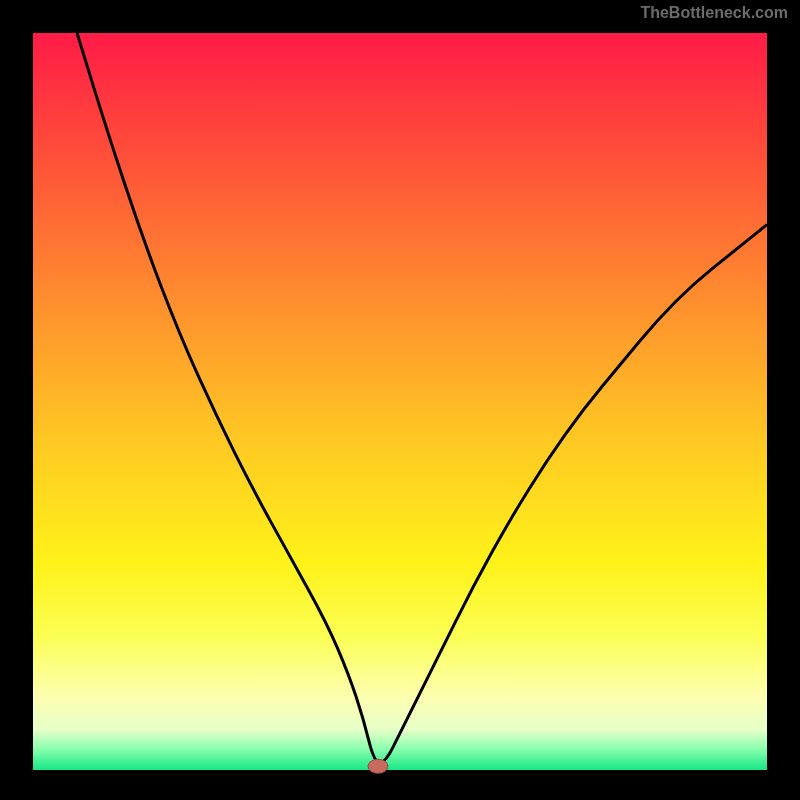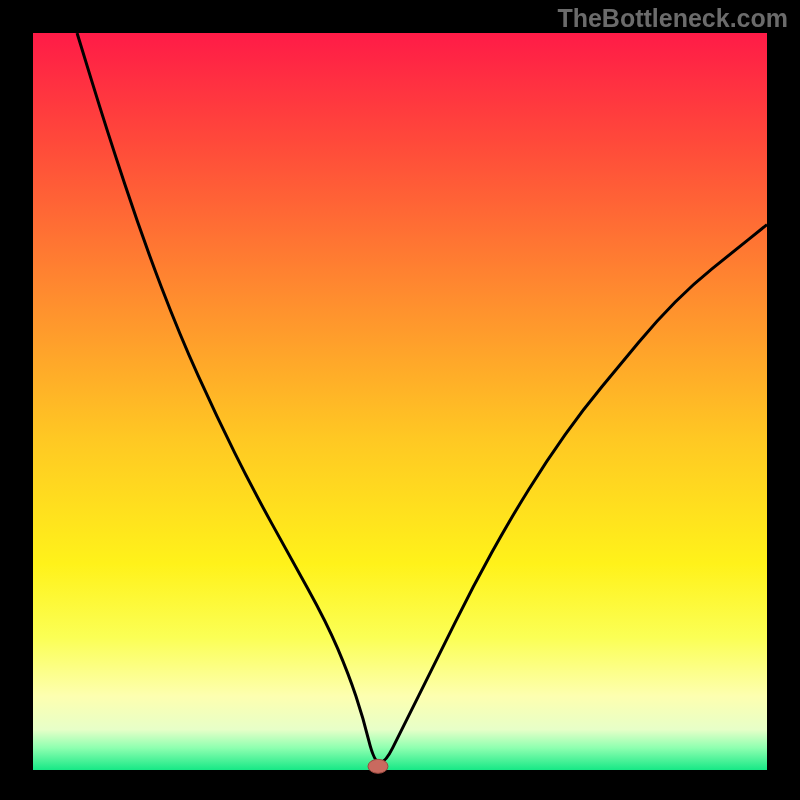--- a/index.html
+++ b/index.html
@@ -10,21 +10,21 @@
   .container {
     width: 800px;
     height: 800px;
     position: relative;
   }
   .watermark {
     position: absolute;
     top: 4px;
     right: 12px;
     font-family: Arial, sans-serif;
-    font-size: 25px;
+    font-size: 16px;
     font-weight: bold;
     color: #6b6b6b;
     z-index: 10;
   }
   svg {
     display: block;
   }
 </style>
 </head>
 <body>

